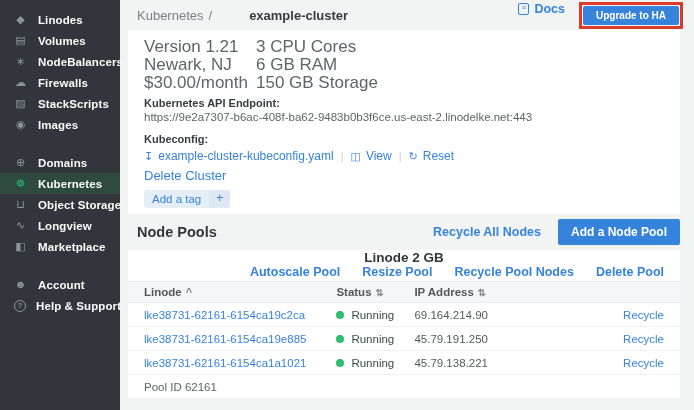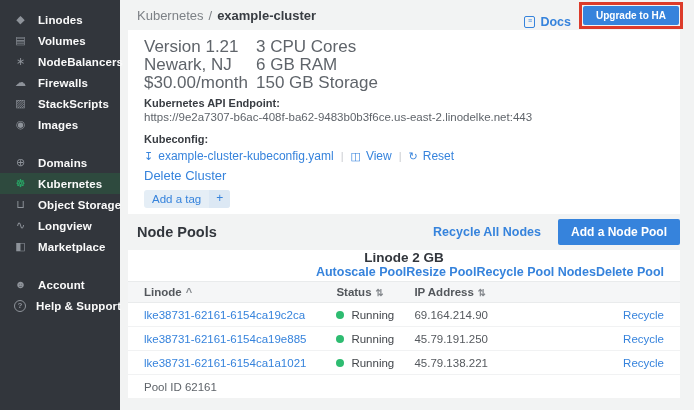--- a/index.html
+++ b/index.html
@@ -22,22 +22,22 @@
   .nav-item.active .nav-icon { color:#27b36b; }
   .q-circle { width:12px; height:12px; border:1.5px solid #8e939a; border-radius:50%;
               font-size:8px; line-height:9px; font-weight:bold; margin-left:1px; }
 
   
   .main { flex:1; min-width:0; display:flex; flex-direction:column; }
 
   .topbar { height:30px; flex-shrink:0; display:flex; align-items:center; padding:0 11px 0 17px; }
   .crumb-root { font-size:13px; color:#7d8186; }
   .crumb-sep  { font-size:13px; color:#7d8186; margin:0 5px; }
-  .crumb-current { font-size:13px; font-weight:700; color:#383c42; }
-  .topbar-right { margin-left:auto; display:flex; align-items:flex-end; gap:8px; }
+  .crumb-current { font-size:13px; font-weight:700; color:#383c42;margin-left:32px; }
+  .topbar-right { margin-left:auto; display:flex; align-items:flex-start; gap:14px; }
   .docs-link { display:flex; align-items:center; gap:5px; color:#3683dc; font-size:12.5px; font-weight:600; cursor:pointer; }
   .doc-icon { width:11px; height:12px; border:1.5px solid #3683dc; border-radius:2px;
               font-size:7px; line-height:8px; text-align:center; color:#3683dc; }
   .upgrade-wrap { border:3px solid #dc3b2a; padding:1px; }
   .upgrade-btn { display:block; background:#3683dc; color:#fff; font-family:inherit;
                  font-size:10px; font-weight:700; padding:4px 13px; border:none; border-radius:2px; cursor:pointer; }
 
   
   .summary-card { background:#fff; margin:0 14px 0 8px; padding:8px 16px 6px; }
   .specs { display:grid; grid-template-columns:112px auto; }
@@ -61,21 +61,21 @@
   .pools-bar { height:36px; flex-shrink:0; display:flex; align-items:center; padding:0 14px 0 17px; }
   .pools-title { font-size:14.5px; font-weight:700; color:#32363c; }
   .pools-actions { margin-left:auto; display:flex; align-items:center; gap:17px;justify-content:center; }
   .recycle-all { color:#3683dc; font-size:12.5px; font-weight:600; cursor:pointer; }
   .add-pool-btn { background:#3683dc; color:#fff; font-family:inherit; font-size:12px; font-weight:700;
                   padding:6px 13px; border:none; border-radius:2px; cursor:pointer; }
 
   .pool-card { background:#fff; margin:0 14px 6px 8px; }
   .pool-header { height:31px; display:flex; align-items:center; padding:0 16px;flex-direction:column; }
   .pool-name { font-size:13.5px; font-weight:700; color:#32363c; }
-  .pool-actions { margin-left:auto; display:flex; }
+  .pool-actions { margin-left:auto; display:flex; gap:22px; }
   .pool-action { color:#3683dc; font-size:12.5px; font-weight:600; cursor:pointer; white-space:nowrap; }
 
   .thead { display:flex; align-items:center; height:22px; background:#f5f6f7;
            border-top:1px solid #e9ebec; border-bottom:1px solid #e9ebec;
            padding:0 16px; font-size:11.5px; font-weight:600; color:#53575c; }
   .col-linode { flex:0 0 37%; display:flex; align-items:center; }
   .col-status { flex:0 0 15%; display:flex; align-items:center; }
   .col-ip     { flex:1; display:flex; align-items:center; }
   .col-action { flex:0 0 auto; margin-left:auto; }
   .sort { font-size:9.5px; color:#85898e; margin-left:4px; cursor:pointer; }

